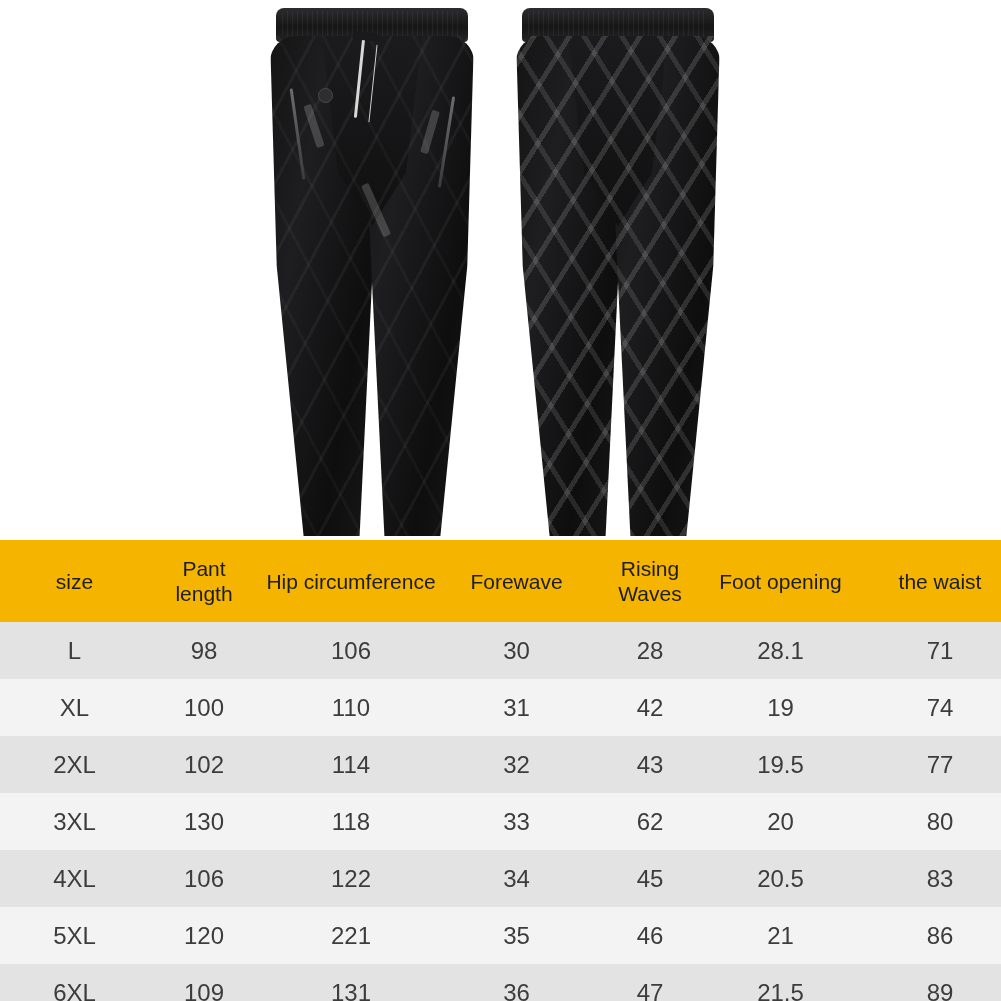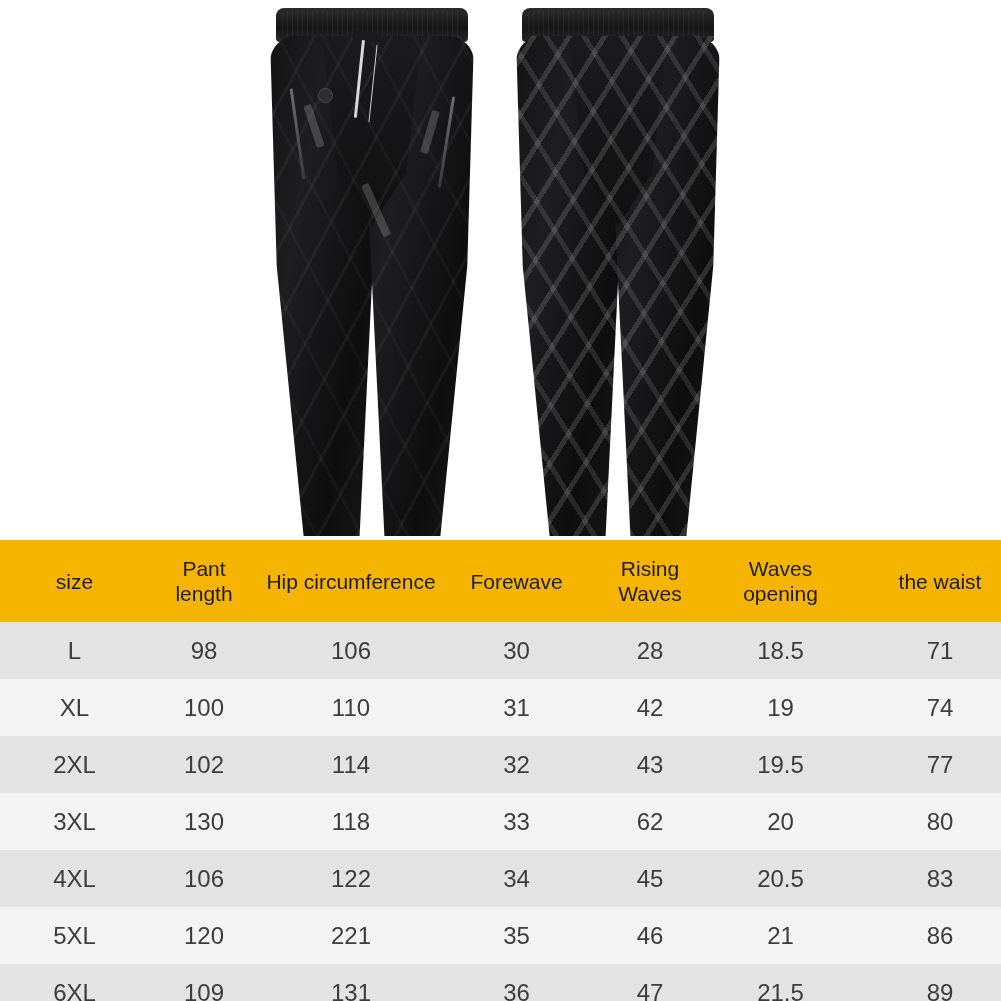--- a/index.html
+++ b/index.html
@@ -243,32 +243,32 @@
   </div>
 
   <table class="size-table">
     <thead>
       <tr>
         <th class="c-size">size</th>
         <th class="c-len">Pant length</th>
         <th class="c-hip">Hip circumference</th>
         <th class="c-fore">Forewave</th>
         <th class="c-rise">Rising Waves</th>
-        <th class="c-foot">Waves opening</th>
+        <th class="c-foot">Foot opening</th>
         <th class="c-waist">the waist</th>
       </tr>
     </thead>
     <tbody>
       <tr>
         <td class="c-size">L</td>
         <td class="c-len">98</td>
         <td class="c-hip">106</td>
         <td class="c-fore">30</td>
         <td class="c-rise">28</td>
-        <td class="c-foot">18.5</td>
+        <td class="c-foot">28.1</td>
         <td class="c-waist">71</td>
       </tr>
       <tr>
         <td class="c-size">XL</td>
         <td class="c-len">100</td>
         <td class="c-hip">110</td>
         <td class="c-fore">31</td>
         <td class="c-rise">42</td>
         <td class="c-foot">19</td>
         <td class="c-waist">74</td>

